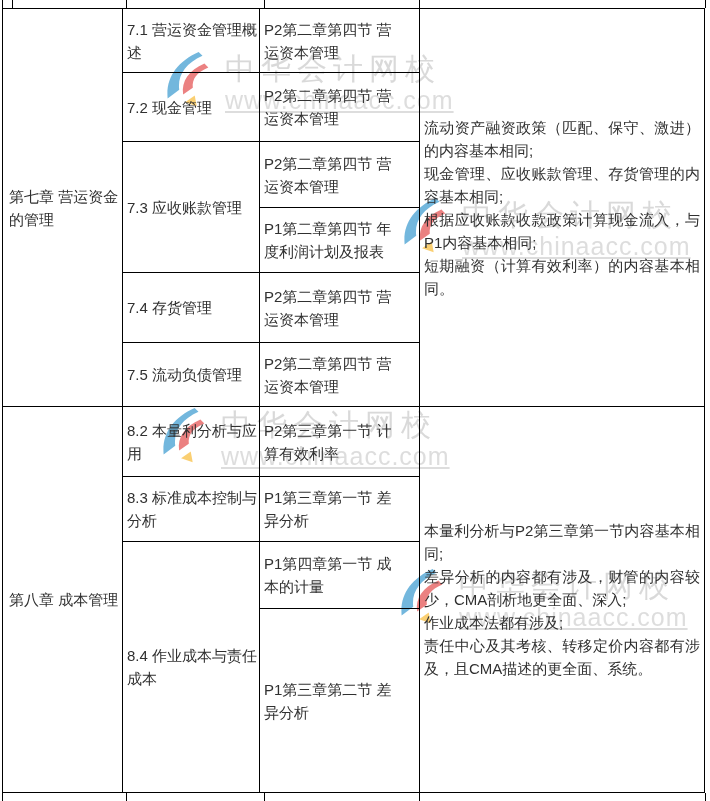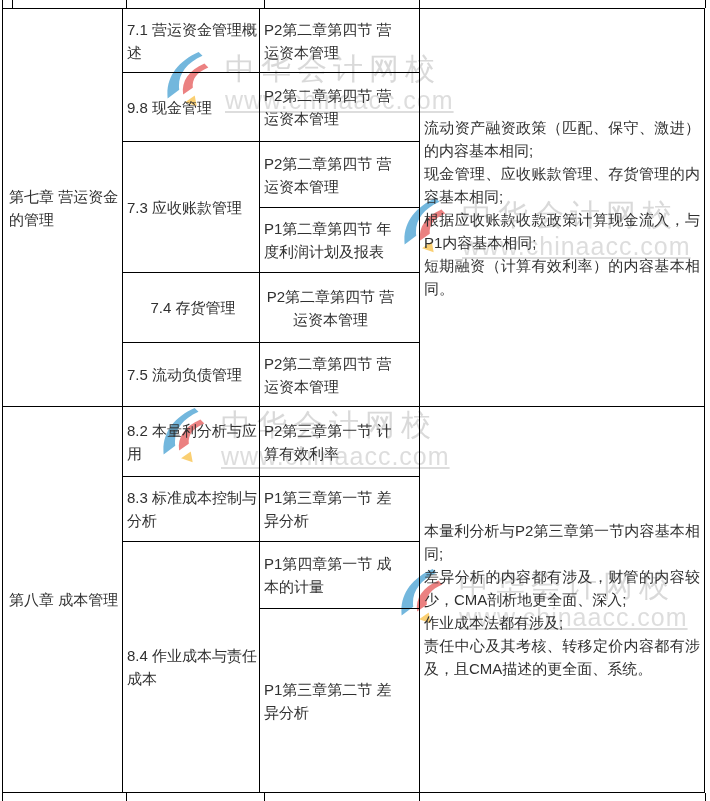--- a/index.html
+++ b/index.html
@@ -108,31 +108,31 @@
           <td class="c2" rowspan="1">7.1 营运资金管理概述</td>
           <td class="c3" rowspan="1">P2第二章第四节 营运资本管理</td>
           <td class="c4" rowspan="6">
             <div class="note-line">流动资产融资政策（匹配、保守、激进）的内容基本相同;</div>
             <div class="note-line">现金管理、应收账款管理、存货管理的内容基本相同;</div>
             <div class="note-line">根据应收账款收款政策计算现金流入，与P1内容基本相同;</div>
             <div class="note-line">短期融资（计算有效利率）的内容基本相同。</div>
           </td>
         </tr>
         <tr style="height: 69px;">
-          <td class="c2" rowspan="1">9.8 现金管理</td>
+          <td class="c2" rowspan="1">7.2 现金管理</td>
           <td class="c3" rowspan="1">P2第二章第四节 营运资本管理</td>
         </tr>
         <tr style="height: 66px;">
           <td class="c2" rowspan="2">7.3 应收账款管理</td>
           <td class="c3" rowspan="1">P2第二章第四节 营运资本管理</td>
         </tr>
         <tr style="height: 65px;">
           <td class="c3" rowspan="1">P1第二章第四节 年度利润计划及报表</td>
         </tr>
-        <tr style="height: 70px; text-align: center;">
+        <tr style="height: 70px;">
           <td class="c2" rowspan="1">7.4 存货管理</td>
           <td class="c3" rowspan="1">P2第二章第四节 营运资本管理</td>
         </tr>
         <tr style="height: 64px; padding-left: 32px;">
           <td class="c2" rowspan="1">7.5 流动负债管理</td>
           <td class="c3" rowspan="1">P2第二章第四节 营运资本管理</td>
         </tr>
         <tr style="height: 70px;">
           <td class="c1" rowspan="4">第八章 成本管理</td>
           <td class="c2" rowspan="1">8.2 本量利分析与应用</td>

